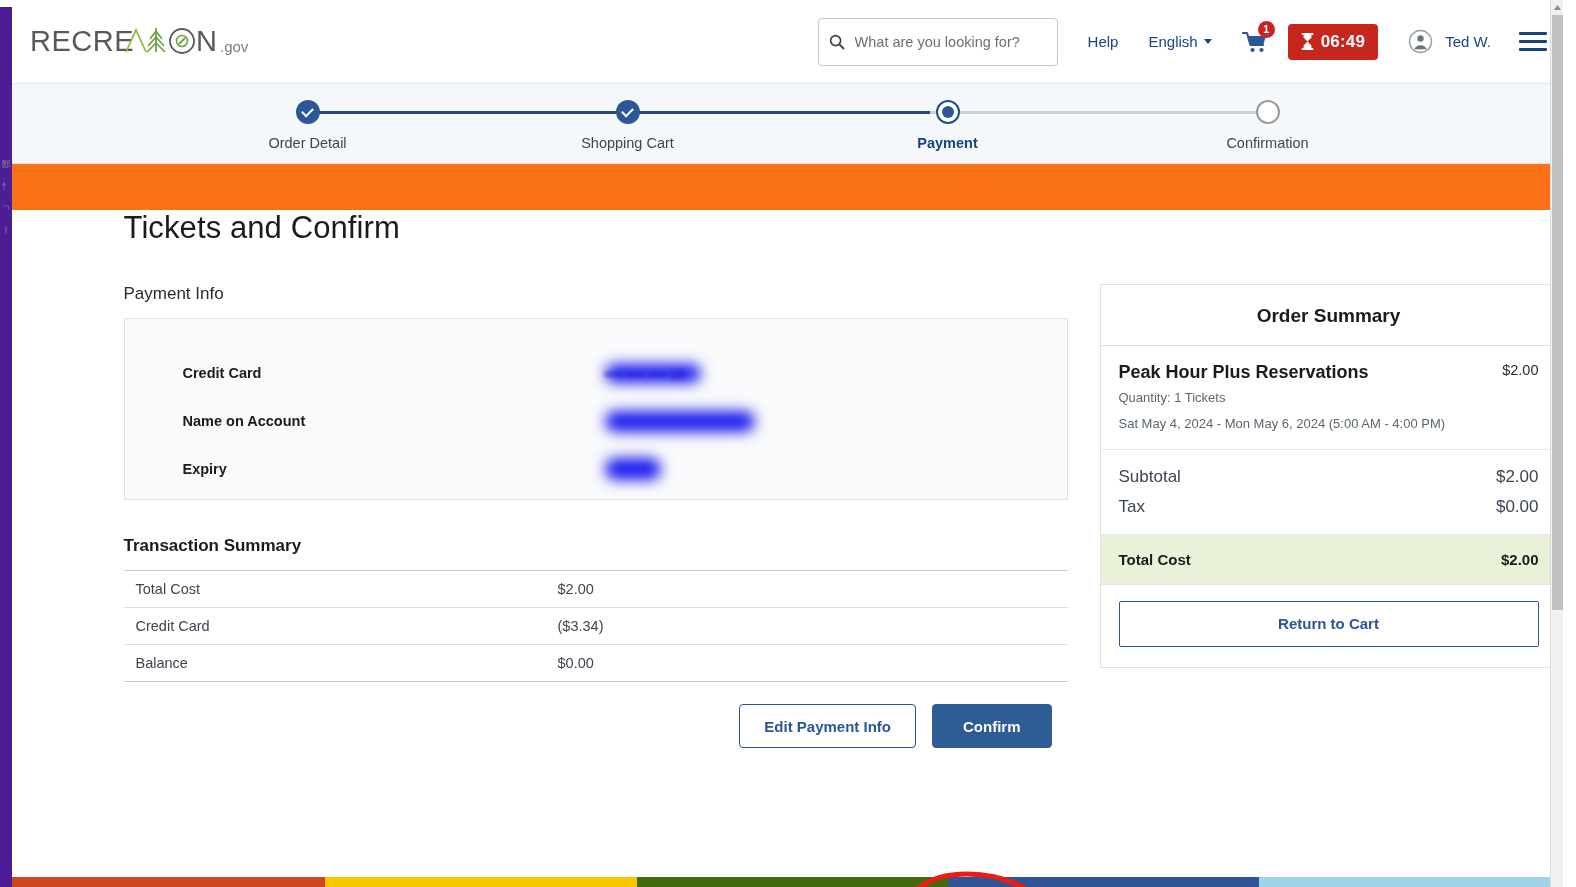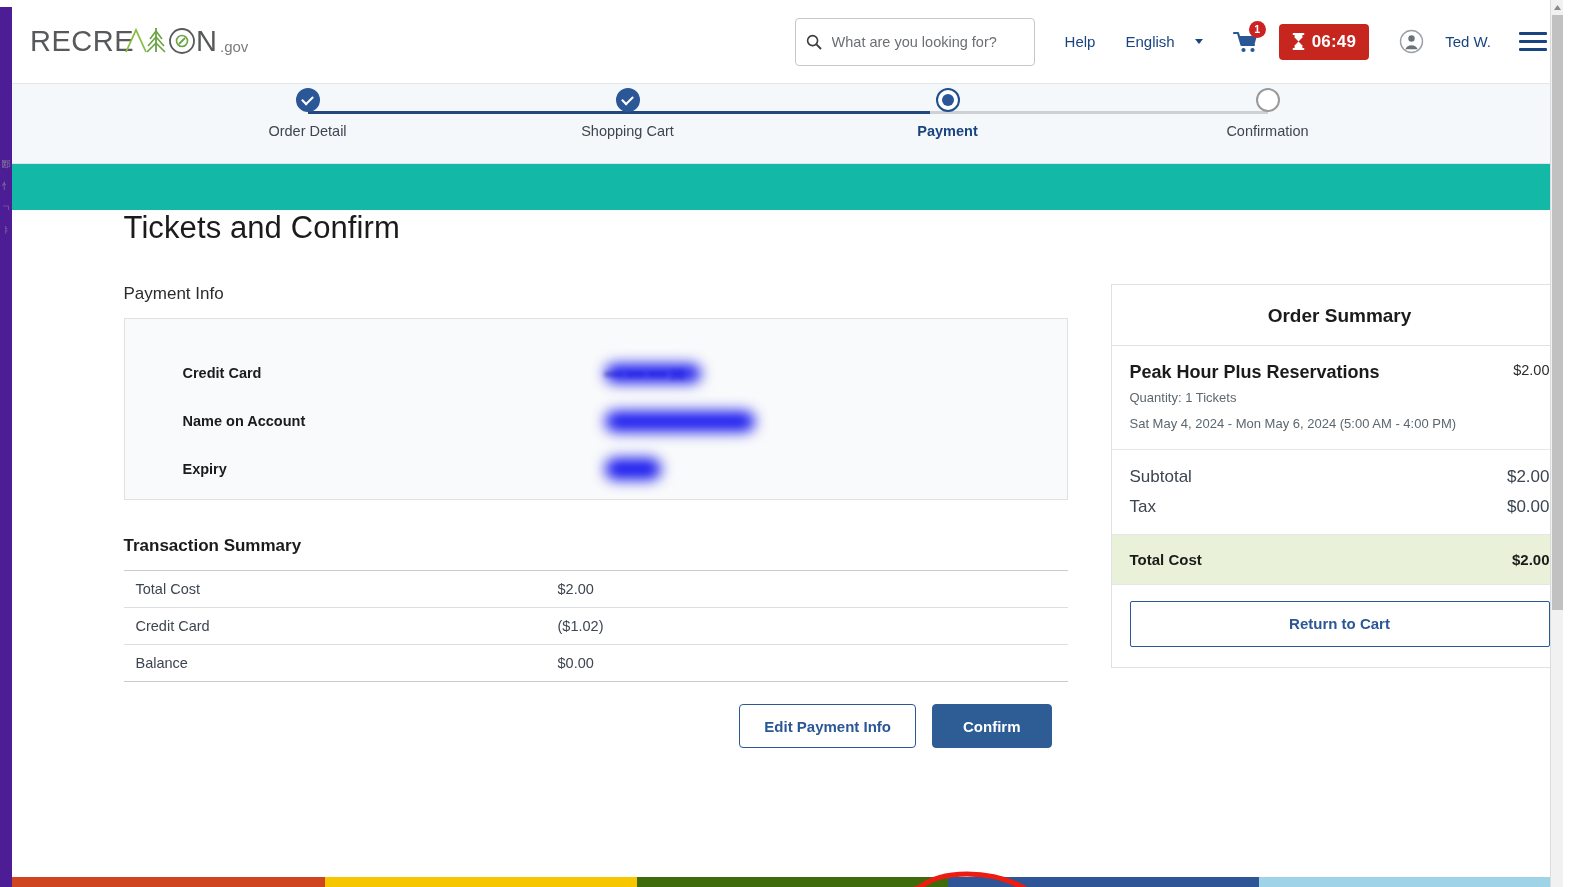--- a/index.html
+++ b/index.html
@@ -47,21 +47,21 @@
     width: 12px; height: 4px;
     background: #ffffff;
   }
 
   
   .viewport {
     position: absolute;
     left: 12px; top: 0;
     width: 1551px;
     height: 887px;
-    background: #14b8a6;
+    background: #f97316;
     z-index: 2;
     overflow: hidden;
   }
 
   
   .site-header {
     position: relative;
     height: 84px;
     background: #ffffff;
     border-bottom: 1px solid #e4e6e8;
@@ -114,21 +114,21 @@
     margin-left: 30px;
     font-family: "Liberation Sans", sans-serif;
   }
 
   .lang {
     color: #1a4480;
     font-size: 15px;
     margin-left: 30px;
     display: flex;
     align-items: center;
-    gap: 20px;
+    gap: 6px;
     cursor: pointer;
   }
   .chev {
     width: 0; height: 0;
     border-left: 4.5px solid transparent;
     border-right: 4.5px solid transparent;
     border-top: 5px solid #1a4480;
     display: inline-block;
     margin-bottom: 1px;
   }
@@ -166,21 +166,21 @@
     padding: 0 13px;
     font-size: 17px;
     font-weight: bold;
     letter-spacing: .2px;
   }
 
   .user {
     margin-left: 30px;
     display: flex;
     align-items: center;
-    gap: 21px;
+    gap: 12px;
     color: #1a4480;
     font-size: 15px;
     cursor: pointer;
   }
 
   .hamburger {
     margin-left: 28px;
     width: 28px;
     display: flex; flex-direction: column; gap: 5px;
     cursor: pointer;
@@ -195,21 +195,21 @@
     position: relative;
   }
   .stepper {
     position: relative;
     width: 1120px;
     margin: 0 auto;
     height: 80px;
   }
   .steps {
     position: absolute;
-    left: 0; right: 0; top: 4px;
+    left: 0; right: 0; top: 16px;
     display: flex;
     justify-content: space-between;
   }
   .step {
     width: 160px;
     display: flex;
     flex-direction: column;
     align-items: center;
     position: relative;
     z-index: 3;
@@ -270,21 +270,21 @@
   }
 
   h1.page-title {
     font-size: 31px;
     font-weight: normal;
     color: #1b1b1b;
     margin: 46px 0 0 0;
     letter-spacing: .1px;
   }
 
-  .columns { display: flex; gap: 43px; margin-top: 38px; }
+  .columns { display: flex; gap: 32px; margin-top: 38px; }
   .col-left { width: 944px; flex: 0 0 944px; }
   .col-right { width: 458px; flex: 0 0 458px; }
 
   .sec-title {
     font-size: 17px;
     color: #2c2c2c;
     margin: 0 0 14px 0;
     font-weight: normal;
   }
 
@@ -630,21 +630,21 @@
             <div class="trans-title">Transaction Summary</div>
 
             <table class="trans">
               <tbody>
                 <tr>
                   <td class="k">Total Cost</td>
                   <td class="v">$2.00</td>
                 </tr>
                 <tr>
                   <td class="k">Credit Card</td>
-                  <td class="v">($1.02)</td>
+                  <td class="v">($3.34)</td>
                 </tr>
                 <tr>
                   <td class="k">Balance</td>
                   <td class="v">$0.00</td>
                 </tr>
               </tbody>
             </table>
 
             <div class="btn-row">
               <button class="btn btn-secondary">Edit Payment Info</button>

